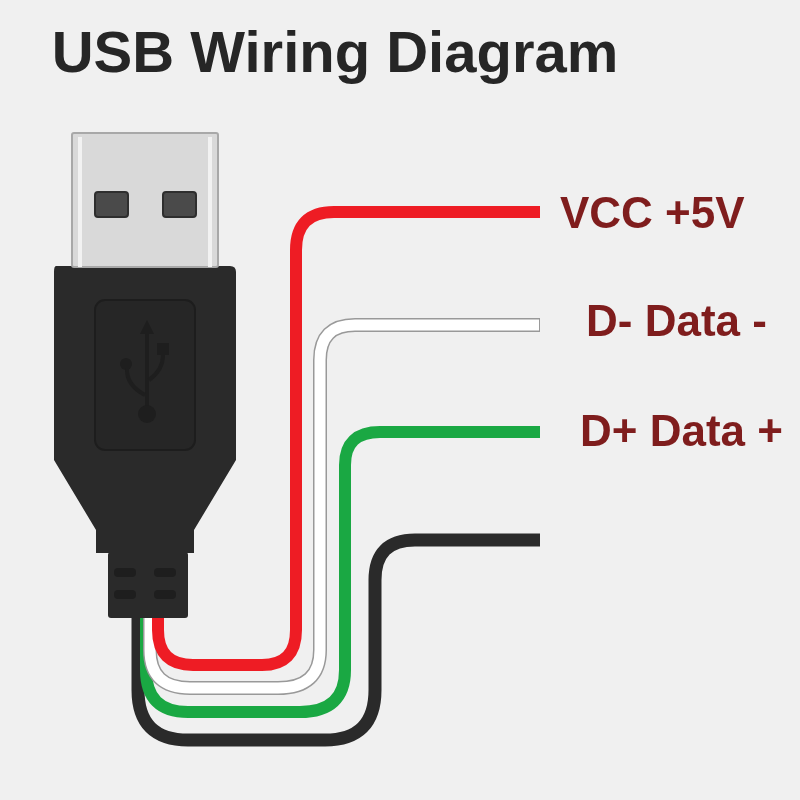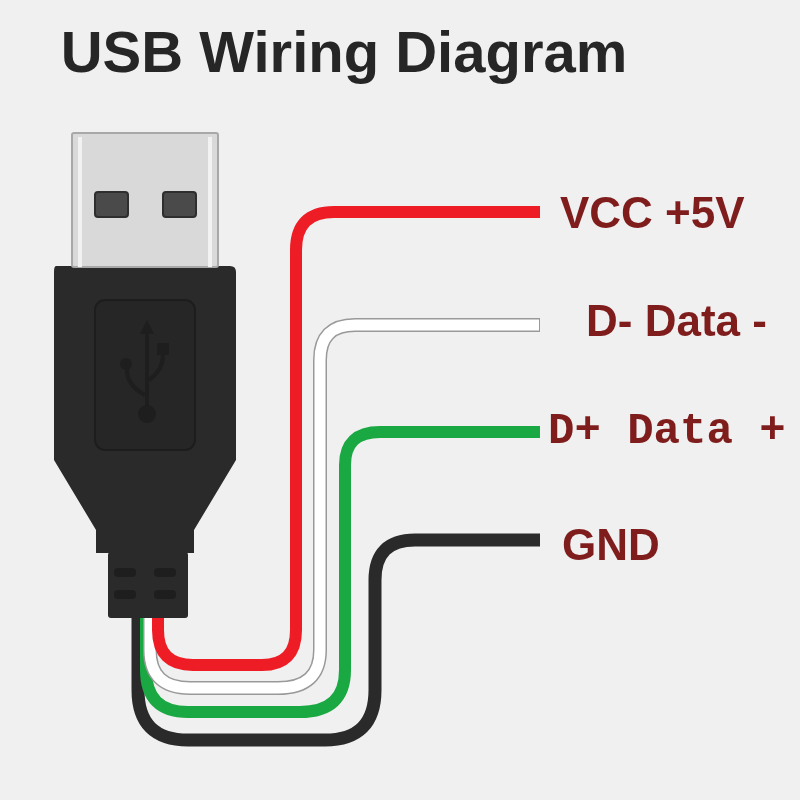--- a/index.html
+++ b/index.html
@@ -1,22 +1,22 @@
 <!DOCTYPE html>
 <html><head>
 <meta charset="utf-8">
 <style>
   html, body { margin: 0; padding: 0; }
   body { width: 800px; height: 800px; background: #f0f0f0; position: relative; overflow: hidden; font-family: "Liberation Sans", "DejaVu Sans", sans-serif; color: #262626; }
-  .title { position: absolute; left: 17px; top: 18px; width: 654px; text-align: center; font-size: 58px; font-weight: bold; letter-spacing: 0px; color: #262626; }
+  .title { position: absolute; left: 8px; top: 18px; width: 654px; text-align: center; font-size: 58px; font-weight: bold; letter-spacing: 0px; color: #262626; }
   svg.diagram { position: absolute; left: 0; top: 0; width: 800px; height: 800px; }
   .label { position: absolute; font-weight: bold; font-size: 44px; color: #7f1d1d; line-height: 46px; white-space: nowrap; }
   .lbl-vcc { left: 560px; top: 190px; }
   .lbl-dminus { left: 562px; top: 298px; margin-left: 24px; }
-  .lbl-dplus { left: 548px; top: 408px; font-family: Liberation Mono, monospace; }
+  .lbl-dplus { left: 580px; top: 408px; }
   .lbl-gnd { left: 562px; top: 522px; }
   .lbl-gnd span { display: block; }
 </style>
 </head>
 <body>
 
 <div class="title">USB Wiring Diagram</div>
 
 <svg class="diagram" viewBox="0 0 800 800" xmlns="http://www.w3.org/2000/svg">
 
@@ -63,14 +63,13 @@
     <rect x="208" y="137" width="4" height="130" fill="#f2f2f2"></rect>
     <rect x="95" y="192" width="33" height="25" rx="3" fill="#4a4a4a" stroke="#2e2e2e" stroke-width="2"></rect>
     <rect x="163" y="192" width="33" height="25" rx="3" fill="#4a4a4a" stroke="#2e2e2e" stroke-width="2"></rect>
   </g>
 </svg>
 
 <div class="label lbl-vcc">VCC +5V</div>
 <div class="label lbl-dminus">D- Data -</div>
 <div class="label lbl-dplus">D+ Data +</div>
 <div class="label lbl-gnd">
-  <span>GND</span>
 </div>
 
 </body></html>

